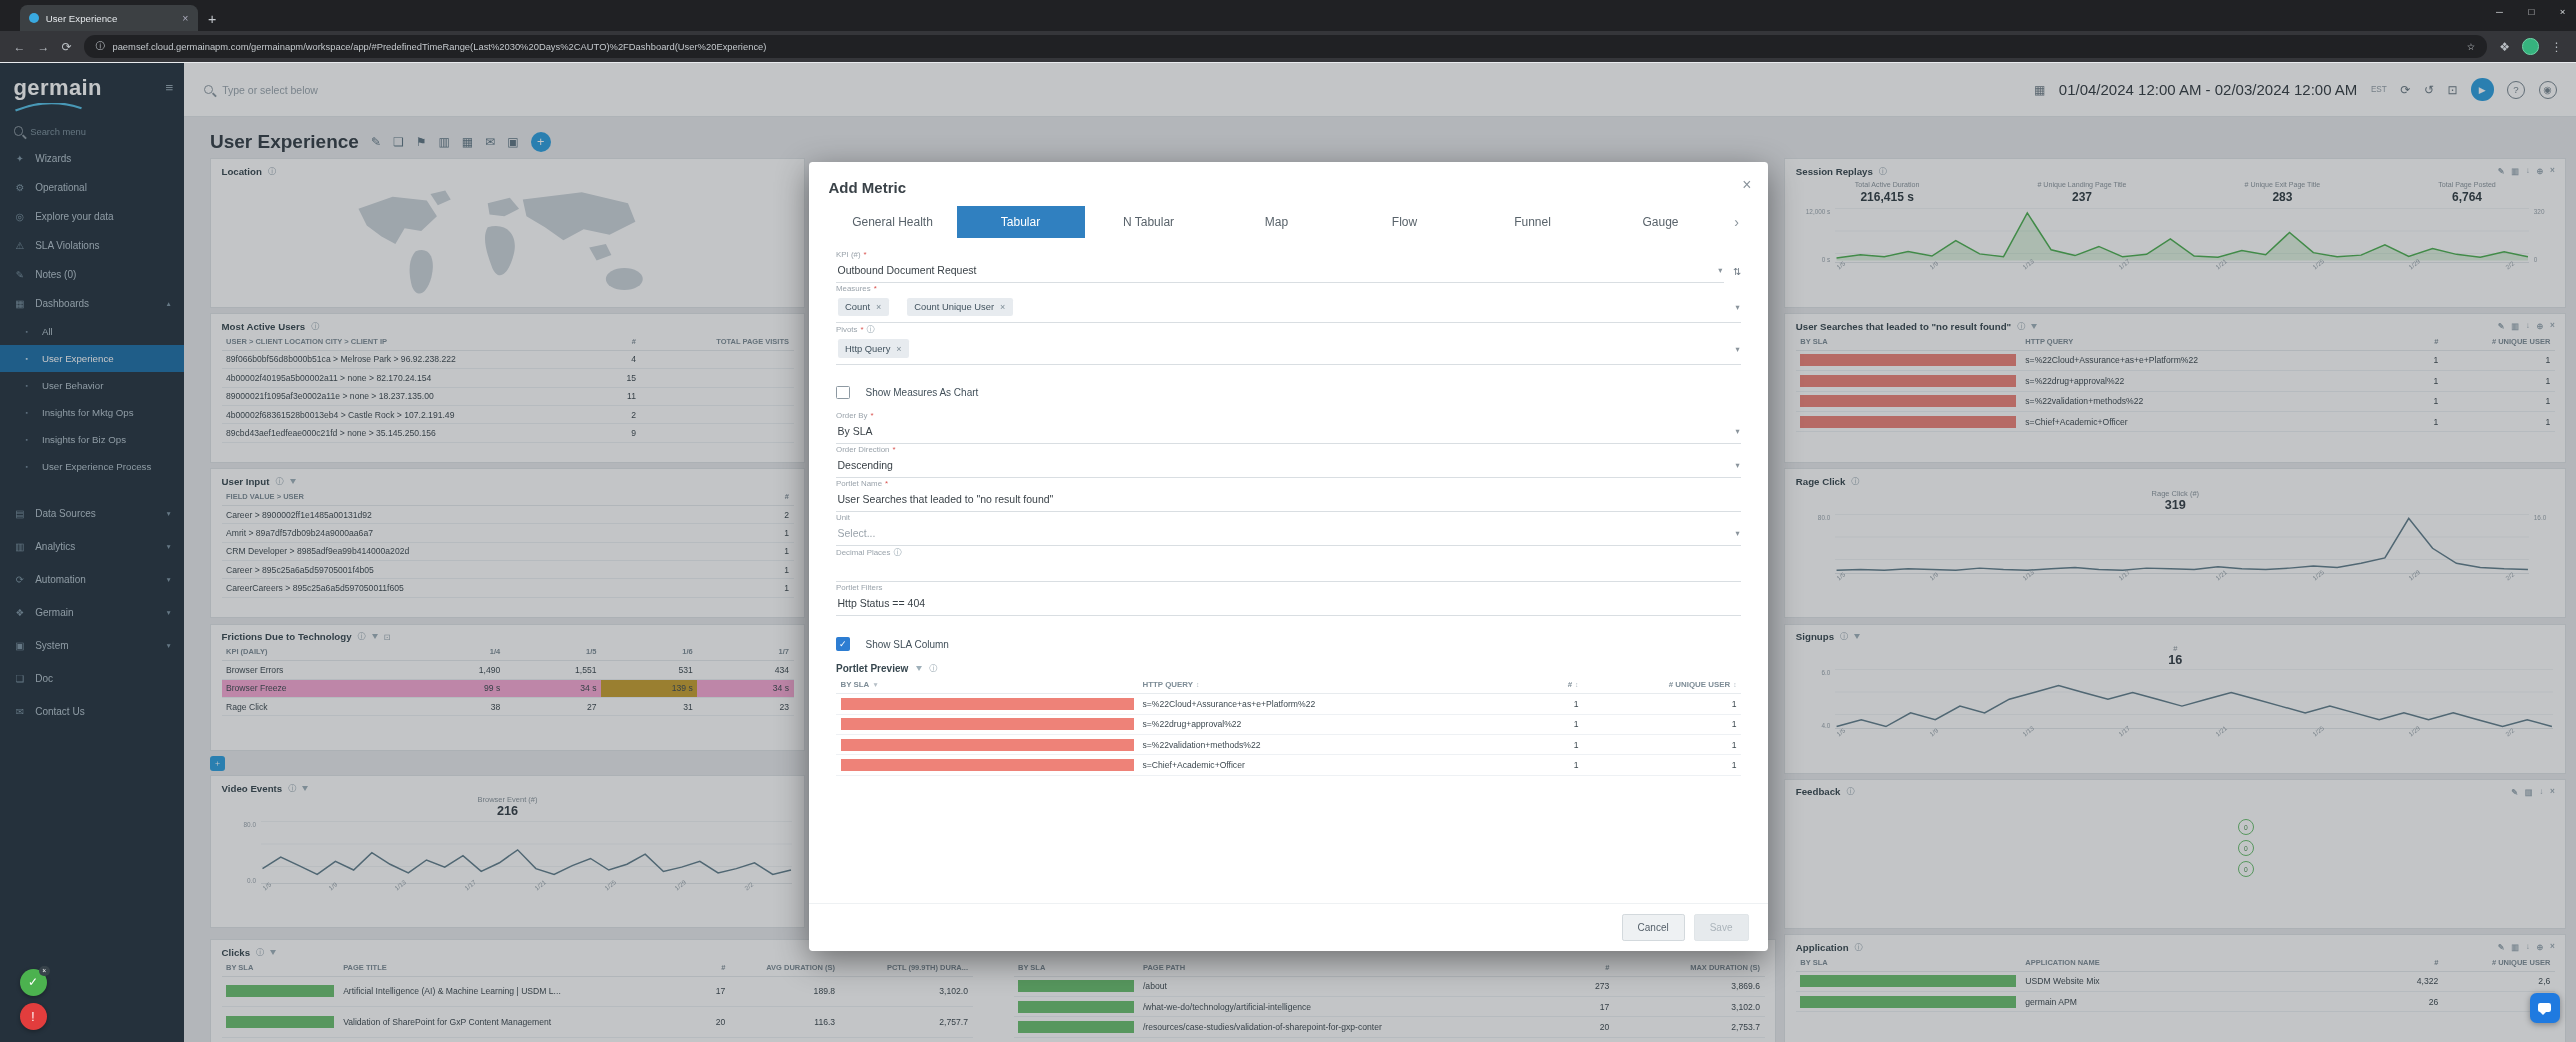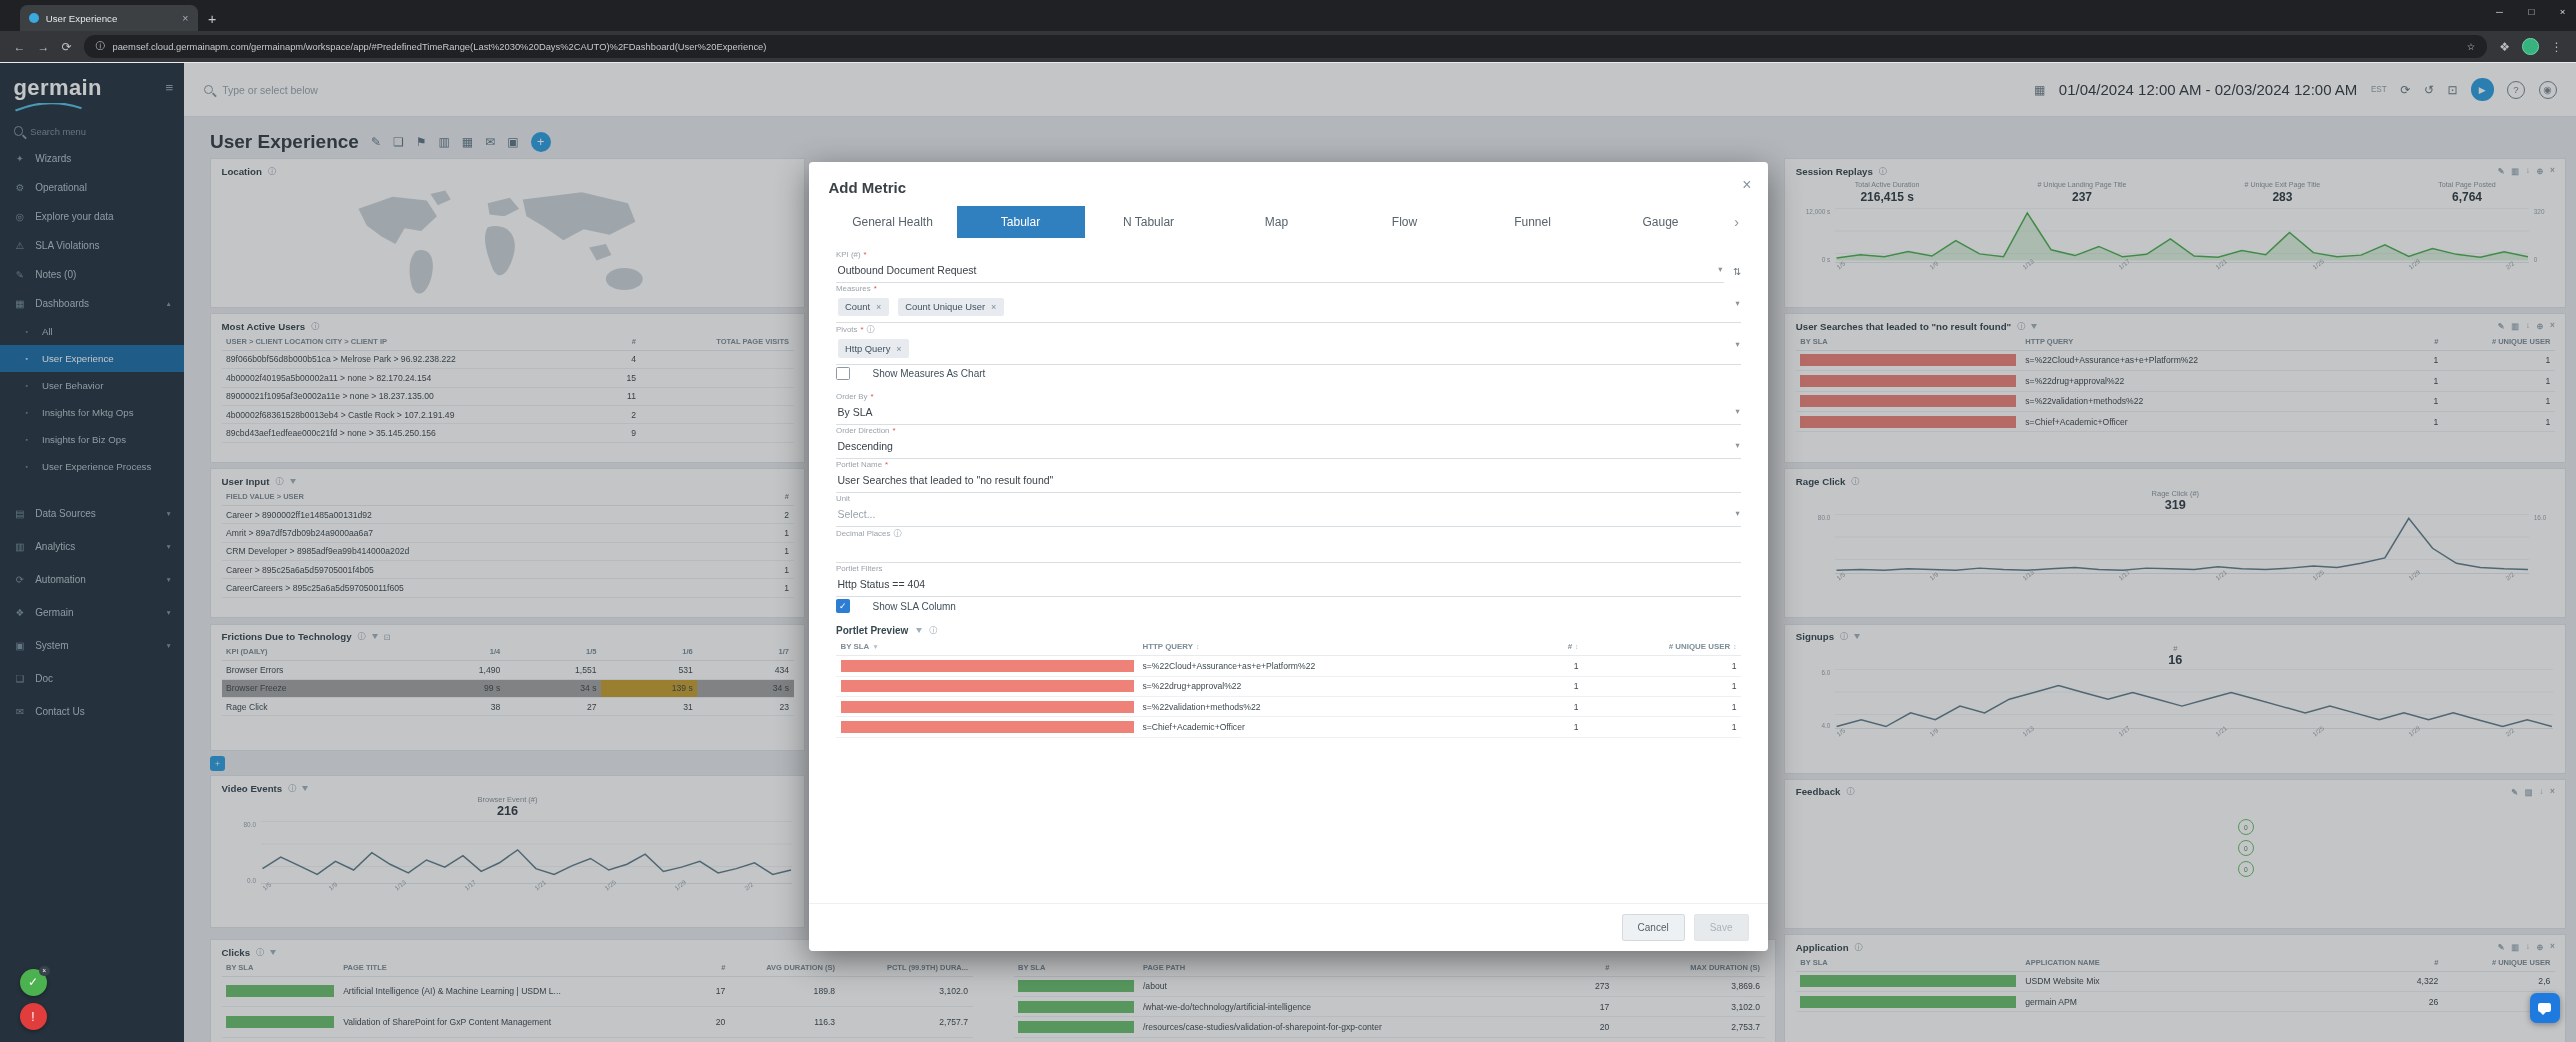--- a/index.html
+++ b/index.html
@@ -60,21 +60,21 @@
 .funnel{width:0;height:0;border-left:3.7px solid transparent;border-right:3.7px solid transparent;border-top:5.2px solid #9fb0ba;display:inline-block;cursor:pointer}
 .ptools{margin-left:auto;display:flex;gap:6.7px;color:#9cabb5;font-size:8.2px}
 .ptools span{cursor:pointer}
 table{width:100%;border-collapse:collapse;font-size:8.6px;color:#3d4950;table-layout:fixed}
 th{font-size:7.5px;color:#7d8c96;text-align:left;font-weight:bold;padding:5.2px 4.5px 3.7px;border-bottom:0.7px solid #e7ebee;white-space:nowrap;overflow:hidden}
 td{padding:3.7px 4.5px;border-bottom:0.7px solid #eef1f4;white-space:nowrap;overflow:hidden;text-overflow:ellipsis}
 .num{text-align:right}
 .bar{height:12px}
 .bar.red{background:#ee8278}
 .bar.green{background:#6abf6e}
-.hl-y td{background:#a3a3a3}
+.hl-y td{background:#f9a8d4}
 .hl-y td.dark{background:#c69f2e}
 .map-wrap{display:flex;justify-content:center;padding-top:6px}
 .chead{display:flex;flex-direction:column;align-items:center;margin:1.5px 0 1.5px;line-height:1.2}
 .clabel{font-size:7.5px;color:#8a959d}
 .cvalue{font-size:12.7px;font-weight:bold;color:#323c44}
 .chartrow{display:flex;align-items:stretch;gap:4.5px;padding:0 1.5px}
 .yax{display:flex;flex-direction:column;justify-content:space-between;font-size:6.4px;color:#9aa5ad;text-align:right;min-width:33px}
 .yax.r{text-align:left;min-width:19.5px}
 .cbox{flex:1;border-bottom:0.7px solid #e4e8eb;background-image:linear-gradient(#f1f4f6 0.7px,transparent 0.7px);background-size:100% 22.5px}
 .cbox svg{display:block;width:100%;height:100%}
@@ -98,28 +98,28 @@
 .m-close{position:absolute;right:16.5px;top:13.5px;font-size:15.7px;color:#8a949c;cursor:pointer}
 .m-tabs{display:flex;align-items:center;margin:3px 19.5px 0}
 .m-tab{flex:1;text-align:center;padding:9px 0;font-size:12px;color:#59636b;cursor:pointer;white-space:nowrap}
 .m-tab.active{background:#3080c0;color:#fff}
 .m-more{width:24px;text-align:center;color:#8a949c;font-size:14.2px;cursor:pointer}
 .m-body{flex:1;padding:12px 27px 0;overflow:hidden}
 .field{margin-bottom:1px}
 .flabel{font-size:7.9px;color:#9aa3ab;display:flex;align-items:center;gap:3px;margin-bottom:1.5px}
 .req{color:#d9534f}
 .fwrap{display:flex;align-items:flex-end;gap:9px}
-.fctl{flex:1;display:flex;align-items:flex-start;gap:3px;border-bottom:0.7px solid #d9dee2;padding:3px 1.5px 6px;min-height:22.5px;cursor:pointer}
+.fctl{flex:1;display:flex;align-items:center;gap:12px;border-bottom:0.7px solid #d9dee2;padding:3px 1.5px 6px;min-height:22.5px;cursor:pointer}
 .fval{flex:1;font-size:10.5px;color:#3a4248;white-space:nowrap;overflow:hidden;text-overflow:ellipsis}
 .fval.placeholder{color:#9aa3ab}
 .caret{color:#8a949c;font-size:8.2px}
 .swap{color:#6b7680;font-size:9.7px;padding-bottom:6px;cursor:pointer}
 .chip{display:inline-flex;align-items:center;gap:6px;background:#e7ebef;border-radius:2.2px;padding:3.7px 7.5px;font-size:9.4px;color:#41525e;margin-right:6px}
 .chip .x{color:#7d8c96;font-size:9px;cursor:pointer}
-.checkrow{display:flex;align-items:center;gap:23px;margin:2px 0 12px;cursor:pointer}
+.checkrow{display:flex;align-items:center;gap:16px;margin:21px 0 12px;cursor:pointer}
 .cb{width:13.5px;height:13.5px;border:1.5px solid #8d99a2;border-radius:1.5px;flex:none}
 .cb.checked{background:#2d7dd2;border-color:#2d7dd2;color:#fff;display:flex;align-items:center;justify-content:center;font-size:9px}
 .checklabel{font-size:10px;color:#42505a}
 .pv-title{display:flex;align-items:center;gap:7.5px;font-size:10px;font-weight:bold;color:#37474f;margin:4.5px 0 1.5px}
 .pvtable th{font-size:7.9px}
 .sorter{color:#b6bfc6;font-size:6.7px;margin-left:3px}
 .m-foot{height:48px;border-top:0.7px solid #eef1f3;display:flex;align-items:center;justify-content:flex-end;gap:9px;padding:0 19.5px}
 .btn{font-size:10px;padding:6.7px 15px;border-radius:2.2px;border:0.7px solid #d3d9dd;background:#eef1f3;color:#55606a;cursor:pointer;font-family:inherit}
 .btn.disabled{background:#e6eaed;color:#abb4bb;border-color:#e0e5e8;cursor:default}
 

